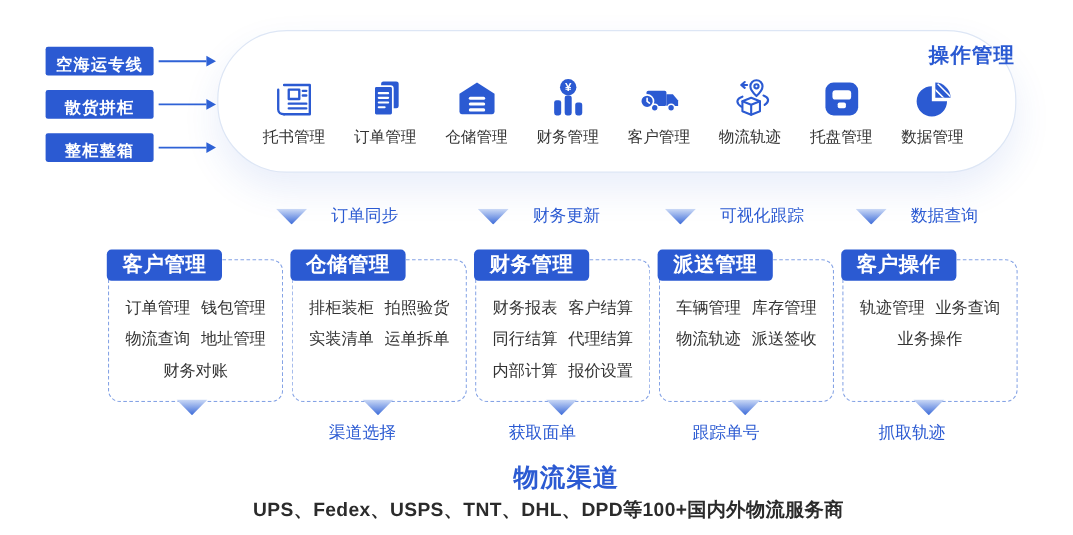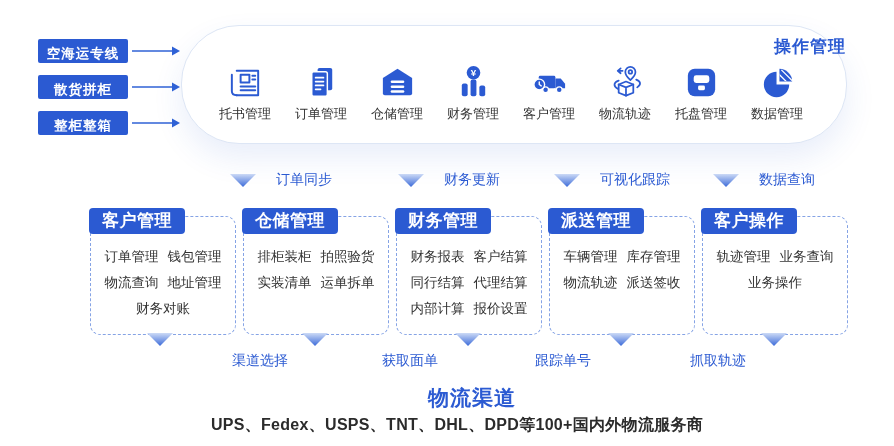--- a/index.html
+++ b/index.html
@@ -26,21 +26,21 @@
   .flabel{font-size:14px;color:#2B5AD2;font-weight:500;white-space:nowrap;}
   
   .panel{position:absolute;top:216px;width:144px;height:117px;background:#fff;
          border:1.5px dashed #85A3E5;border-radius:10px;}
   .panel-tab{position:absolute;left:-2px;top:-9px;height:26px;line-height:26px;background:#2B5AD2;
              color:#ffffff;font-size:17px;font-weight:bold;letter-spacing:.5px;padding:0 13px;
              border-radius:4px;white-space:nowrap;}
   .panel-body{position:absolute;top:27px;left:0;right:0;display:flex;flex-direction:column;align-items:center;}
   .prow{display:flex;gap:9px;font-size:13.5px;color:#333;line-height:26px;white-space:nowrap;}
   .bchev{position:absolute;top:333px;}
-  .blabel{position:absolute;top:352px;font-size:14px;color:#2B5AD2;font-weight:500;white-space:nowrap;}
+  .blabel{position:absolute;top:352px;font-size:14px;color:#2B5AD2;font-weight:500;white-space:nowrap;margin-left:42px;}
   .channels-title{position:absolute;top:384px;left:412px;width:120px;text-align:center;
                   font-size:21px;font-weight:bold;color:#2B5AD2;letter-spacing:1px;}
   .caption{position:absolute;top:415px;left:0;right:0;text-align:center;font-size:16px;
            font-weight:600;color:#2b2b2b;letter-spacing:.3px;padding-left:20px;}
 </style>
 </head>
 <body>
 
 <svg width="0" height="0" style="position:absolute" aria-hidden="true">
   <defs>

